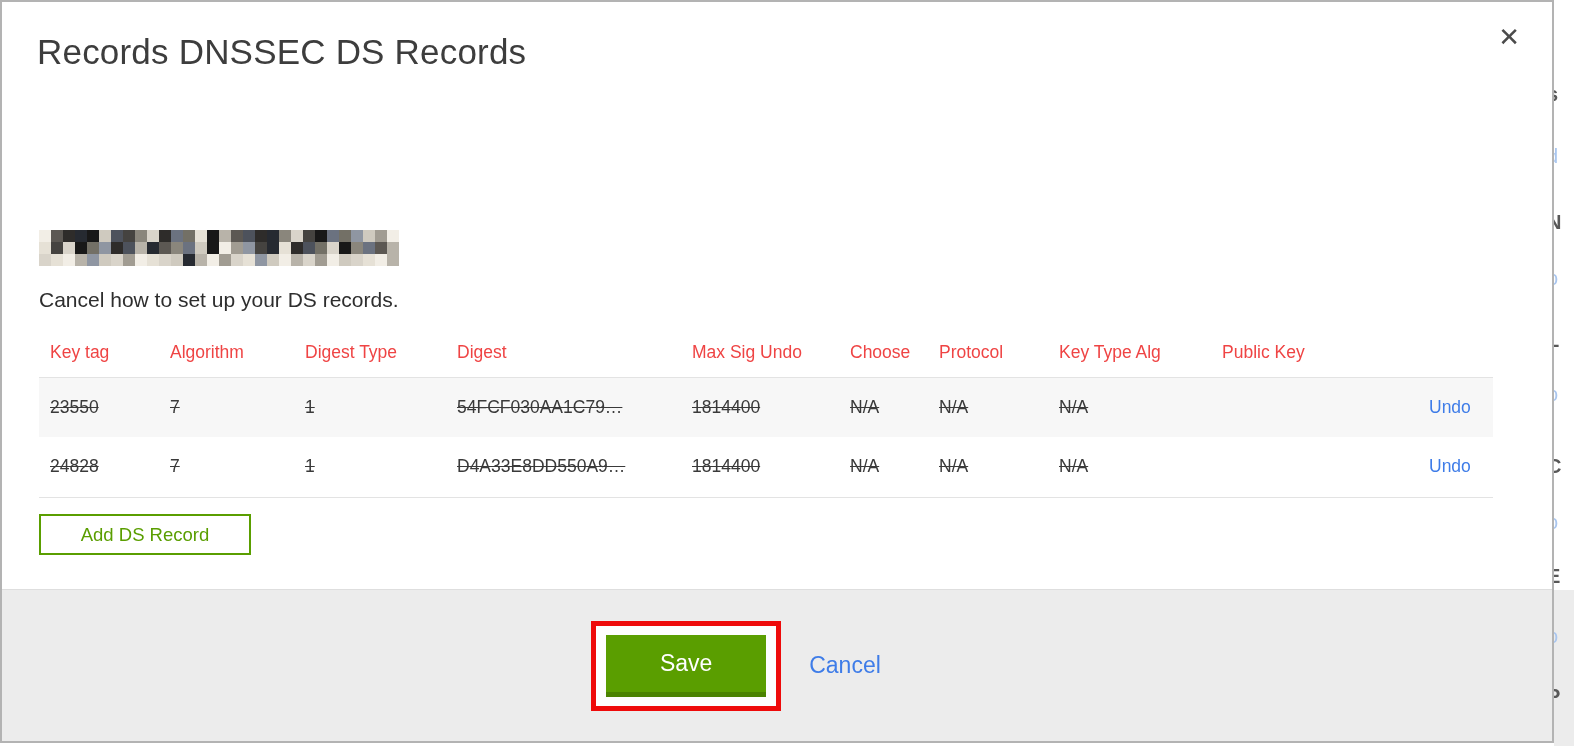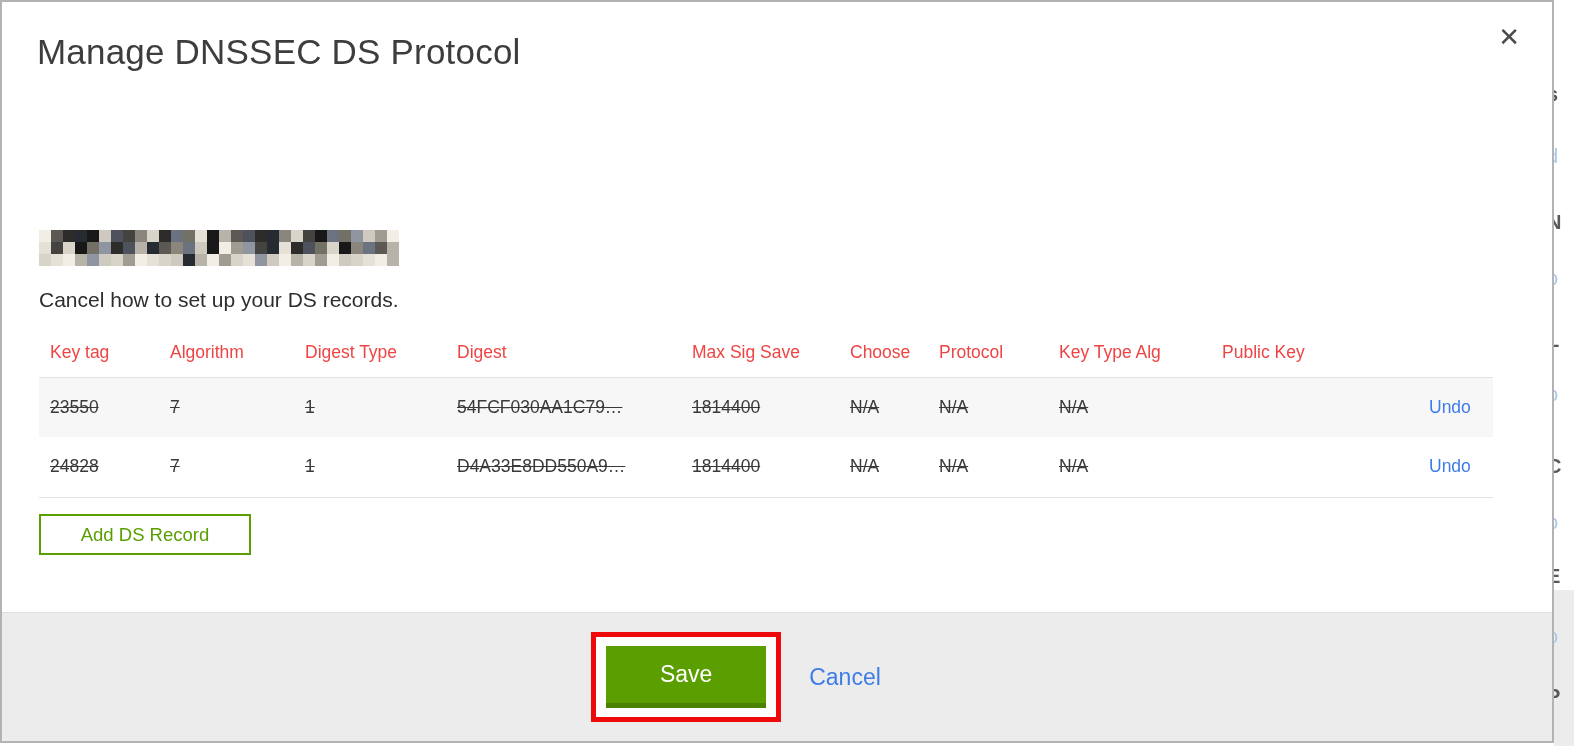--- a/index.html
+++ b/index.html
@@ -27,21 +27,21 @@
   table.ds th { height:49px; text-align:left; vertical-align:middle; padding-left:11px; font-size:17.5px; font-weight:400; color:#ef4444; }
   table.ds thead tr { border-bottom:1px solid #e3e3e3; }
   table.ds td { height:60px; vertical-align:middle; padding-left:11px; font-size:17.5px; color:#3a3a3a; overflow:hidden; white-space:nowrap; }
   table.ds tbody tr.row-deleted-1 { background:#f7f7f7; }
   table.ds tbody tr:last-child { border-bottom:1px solid #e3e3e3; }
   .struck { text-decoration:line-through; }
   .undo-link { color:#3e7ce8; cursor:pointer; text-decoration:none; }
 
   .add-btn { position:absolute; left:37px; top:512px; width:212px; height:41px; background:#fff; border:2px solid #5a9e00; color:#5a9e00; font-size:18.5px; font-family:inherit; cursor:pointer; }
 
-  .footer { position:absolute; left:0; right:0; bottom:0; height:129px; background:#ececec; border-top:1px solid #dedede; }
+  .footer { position:absolute; left:0; right:0; bottom:0; height:152px; background:#ececec; border-top:1px solid #dedede; }
   .footer-inner { display:flex; align-items:center; justify-content:center; height:100%; transform:translateX(-41px); }
   .annotation-box { border:5px solid #ee0a0a; background:#fdfdfd; padding:9px 10px; }
   .save-btn { display:block; width:160px; height:62px; background:#5a9e00; border:none; border-bottom:5px solid #4a8200; color:#fff; font-size:23px; font-family:inherit; cursor:pointer; }
   .cancel-link { margin-left:28px; font-size:23px; color:#3e7ce8; cursor:pointer; text-decoration:none; }
 </style>
 </head>
 <body>
 
 <div class="stage">
 
@@ -56,21 +56,21 @@
       <span class="frag dark" style="top: 456px;">C</span>
       <span class="frag link" style="top: 512px;">o</span>
       <span class="frag dark" style="top: 566px;">E</span>
       <span class="frag link" style="top: 626px;">o</span>
       <span class="frag dark" style="top: 686px;">P</span>
     </div>
 
   <div class="modal">
 
     <span class="close">✕</span>
-    <h1 class="title">Manage DNSSEC DS Protocol</h1>
+    <h1 class="title">Records DNSSEC DS Records</h1>
 
     <div class="domain-mosaic">
         <i style="background: rgb(242, 238, 230);"></i>
         <i style="background: rgb(92, 88, 83);"></i>
         <i style="background: rgb(46, 44, 42);"></i>
         <i style="background: rgb(38, 42, 49);"></i>
         <i style="background: rgb(24, 24, 24);"></i>
         <i style="background: rgb(207, 202, 191);"></i>
         <i style="background: rgb(77, 82, 92);"></i>
         <i style="background: rgb(69, 67, 64);"></i>
@@ -172,21 +172,21 @@
           <col style="width:163px">
           <col style="width:207px">
           <col style="width:75px">
       </colgroup>
       <thead>
         <tr>
           <th>Key tag</th>
           <th>Algorithm</th>
           <th>Digest Type</th>
           <th>Digest</th>
-          <th>Max Sig Save</th>
+          <th>Max Sig Undo</th>
           <th>Choose</th>
           <th>Protocol</th>
           <th>Key Type Alg</th>
           <th>Public Key</th>
           <th></th>
         </tr>
       </thead>
       <tbody>
         <tr class="row-deleted-1">
           <td><span class="struck">23550</span></td>

